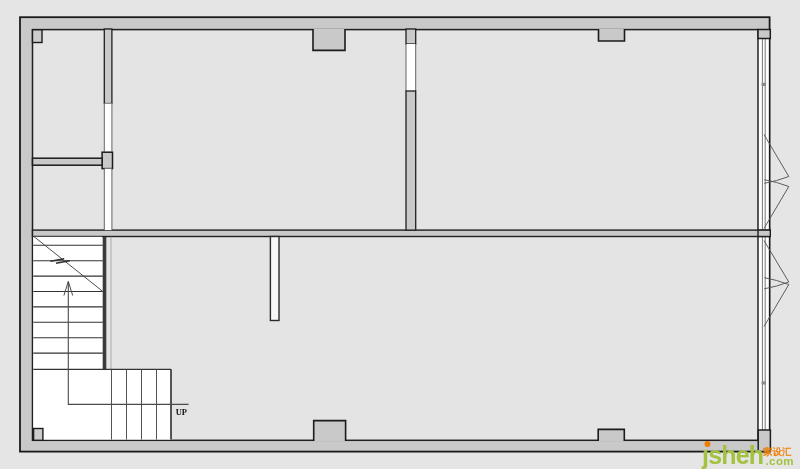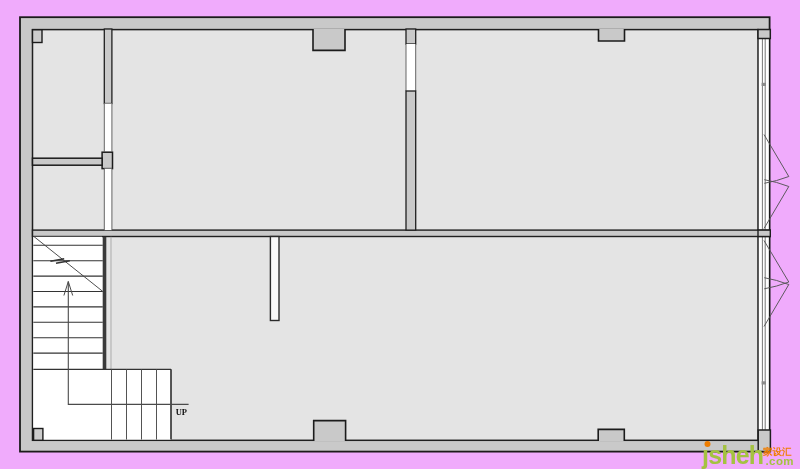--- a/index.html
+++ b/index.html
@@ -1,16 +1,16 @@
 <!DOCTYPE html>
 <html><head>
 <meta charset="utf-8">
 <style>
   html,body{margin:0;padding:0;background:#ffffff;}
-  .page{position:relative;width:800px;height:469px;background:#f0abfc;overflow:hidden;
+  .page{position:relative;width:800px;height:469px;background:#e5e5e5;overflow:hidden;
         font-family:"Liberation Sans",sans-serif;text-align:right;}
 </style>
 </head>
 <body>
 <div class="page">
 <svg width="800" height="469" viewBox="0 0 800 469" xmlns="http://www.w3.org/2000/svg">
 
 <rect x="20" y="17.2" width="749.6" height="434.4" fill="#c9c9c9" stroke="#1b1b1b" stroke-width="1.8"></rect>
 
 <rect x="32.5" y="29.6" width="725.5" height="410.7" fill="#e4e4e4" stroke="#1f1f1f" stroke-width="1.5"></rect>

